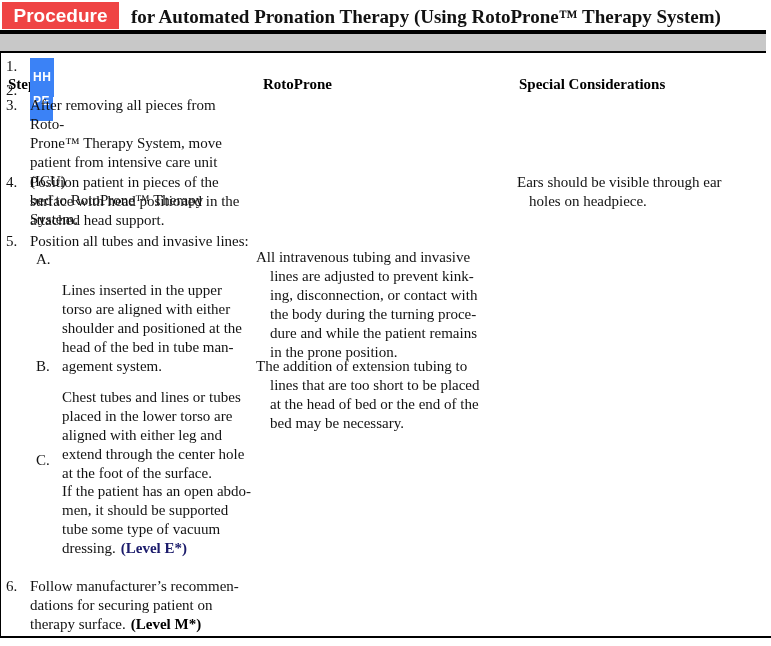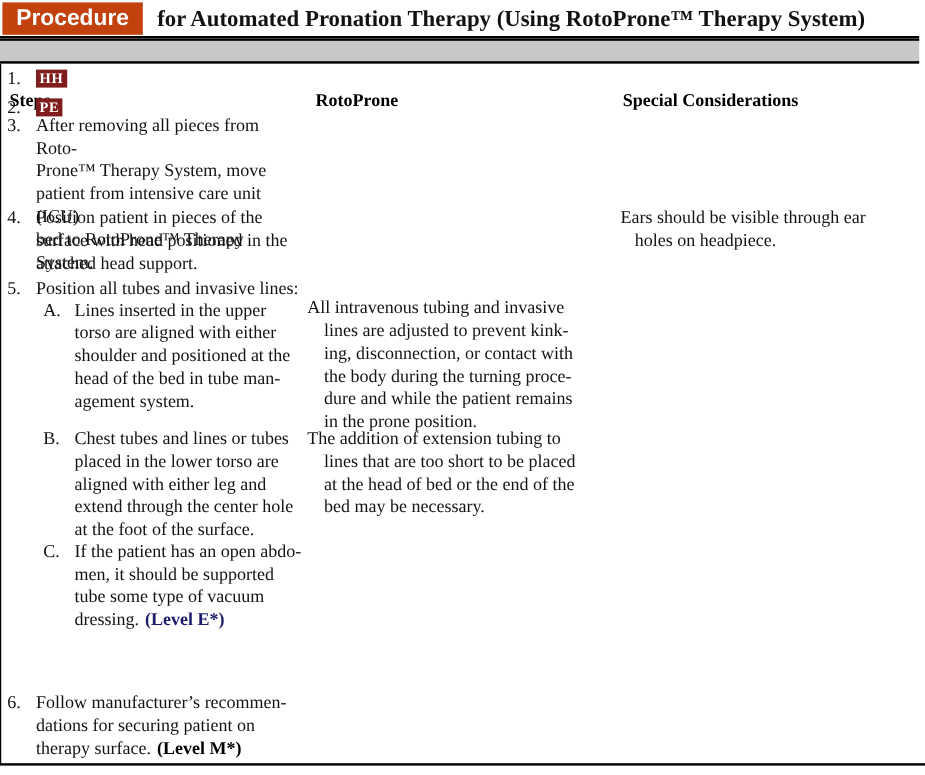--- a/index.html
+++ b/index.html
@@ -11,21 +11,21 @@
     font-family: "Liberation Serif", "DejaVu Serif", serif;
     color: #121212;
     overflow: hidden;
   }
 
   
   .procedure-box {
     position: absolute;
     left: 2px; top: 2px;
     width: 117px; height: 27px;
-    background: #c2410c;
+    background: #ef4444;
     color: #fff;
     font-family: "Liberation Sans", "DejaVu Sans", sans-serif;
     font-weight: bold;
     font-size: 19px;
     line-height: 27px;
     text-align: center;
   }
   .title-text {
     position: absolute;
     left: 131px; top: 5px;
@@ -83,31 +83,31 @@
     left: 6px;
     display: flex;
     font-size: 15px;
     line-height: 19px;
   }
   .step .num { width: 24px; flex: none; }
   .step .stext { width: 222px; white-space: pre-line; }
 
   .substep { left: 36px; }
   .substep .letter { width: 26px; flex: none; }
-  .substep .stext { width: 198px; }
+  .substep .stext { width: 198px; margin-top: 31px; }
 
   .badge {
     display: inline-block;
-    background: #7f1d1d;
+    background: #3b82f6;
     color: #fff;
-    font-family: Liberation Serif, serif;
+    font-family: Liberation Sans, sans-serif;
     font-weight: bold;
     font-size: 12px;
     line-height: 13px;
-    padding: 1px 3px;
+    padding: 13px 3px;
     letter-spacing: 0.5px;
     align-self: flex-start;
     margin-top: 1px;
   }
 
   .para {
     position: absolute;
     font-size: 15px;
     line-height: 19px;
     white-space: pre-line;

